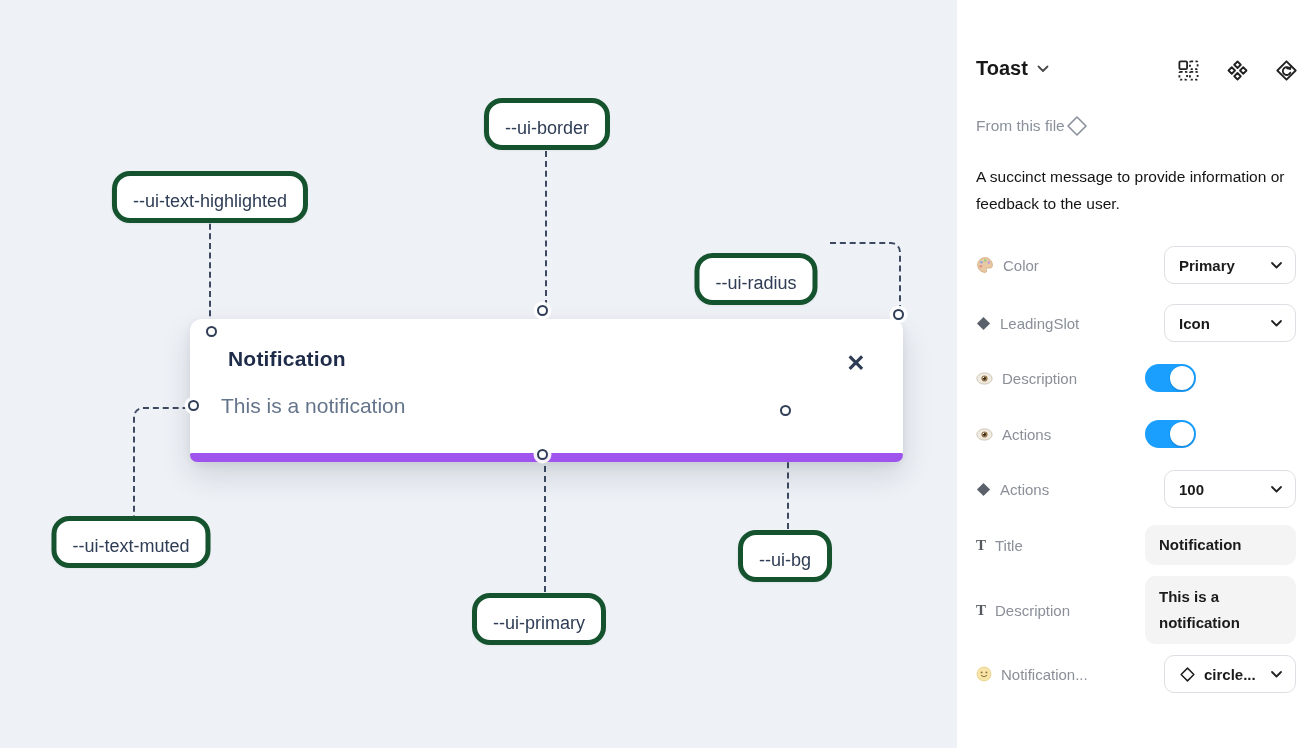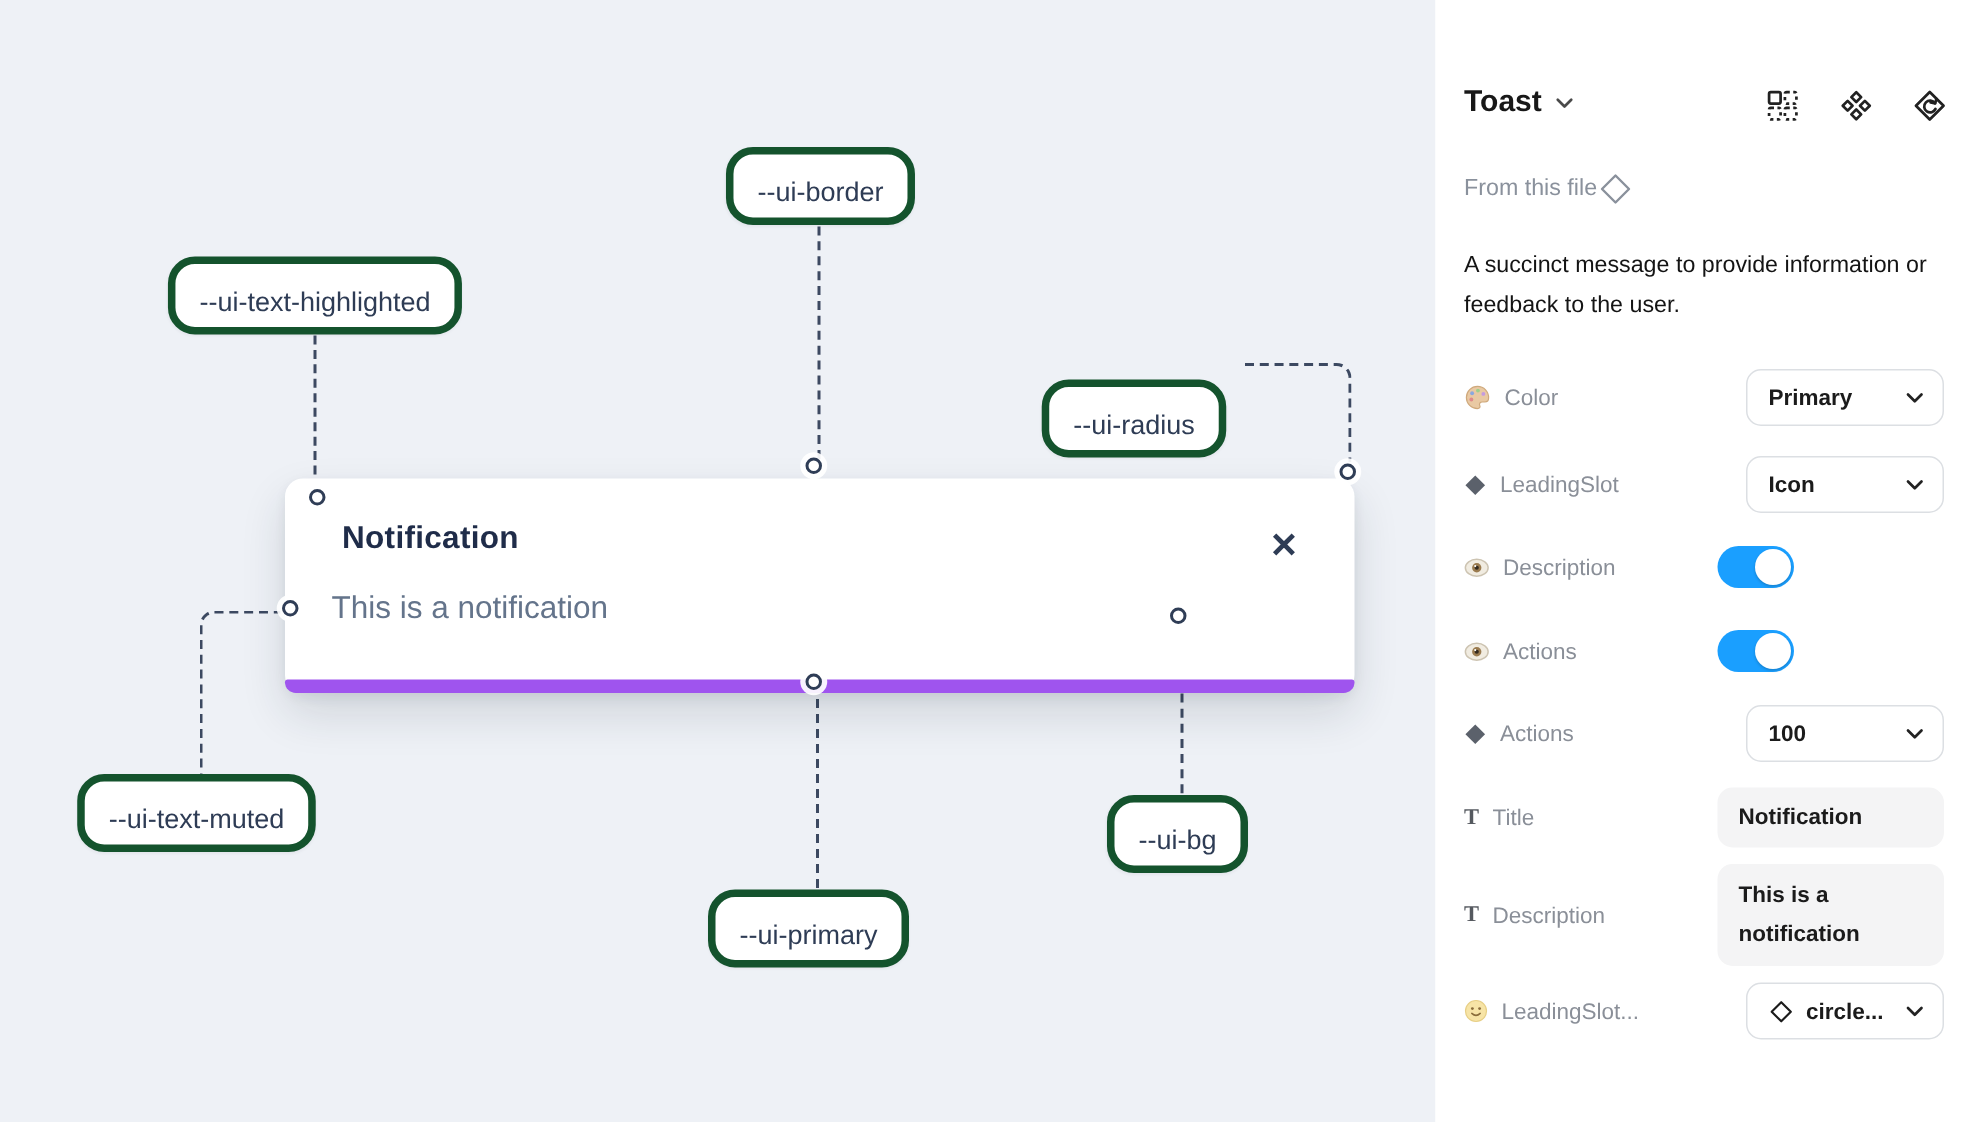--- a/index.html
+++ b/index.html
@@ -272,21 +272,21 @@
     <div class="prop-row" style="top:655px; height:38px;">
       <span class="prop-label">
         <span>
           <svg width="16" height="16" viewBox="0 0 16 16">
             <circle cx="8" cy="8" r="7" fill="#f7e4a6" stroke="#e7cf86" stroke-width=".8"></circle>
             <circle cx="5.6" cy="6.4" r=".95" fill="#8a6d3b"></circle>
             <circle cx="10.4" cy="6.4" r=".95" fill="#8a6d3b"></circle>
             <path d="M5.2 9.6 q2.8 2.6 5.6 0" fill="none" stroke="#8a6d3b" stroke-width="1" stroke-linecap="round"></path>
           </svg>
         </span>
-        <span>LeadingSlot...</span>
+        <span>Notification...</span>
       </span>
       <div class="select">
         <span class="val-wrap">
           <span>
             <svg width="17" height="17" viewBox="0 0 24 24" fill="none" stroke="#1b1b1b" stroke-width="2" stroke-linejoin="round">
                 <path d="M12 3 L21 12 L12 21 L3 12 Z"></path>
               </svg>
           </span>
           <span class="val">circle...</span>
         </span>

